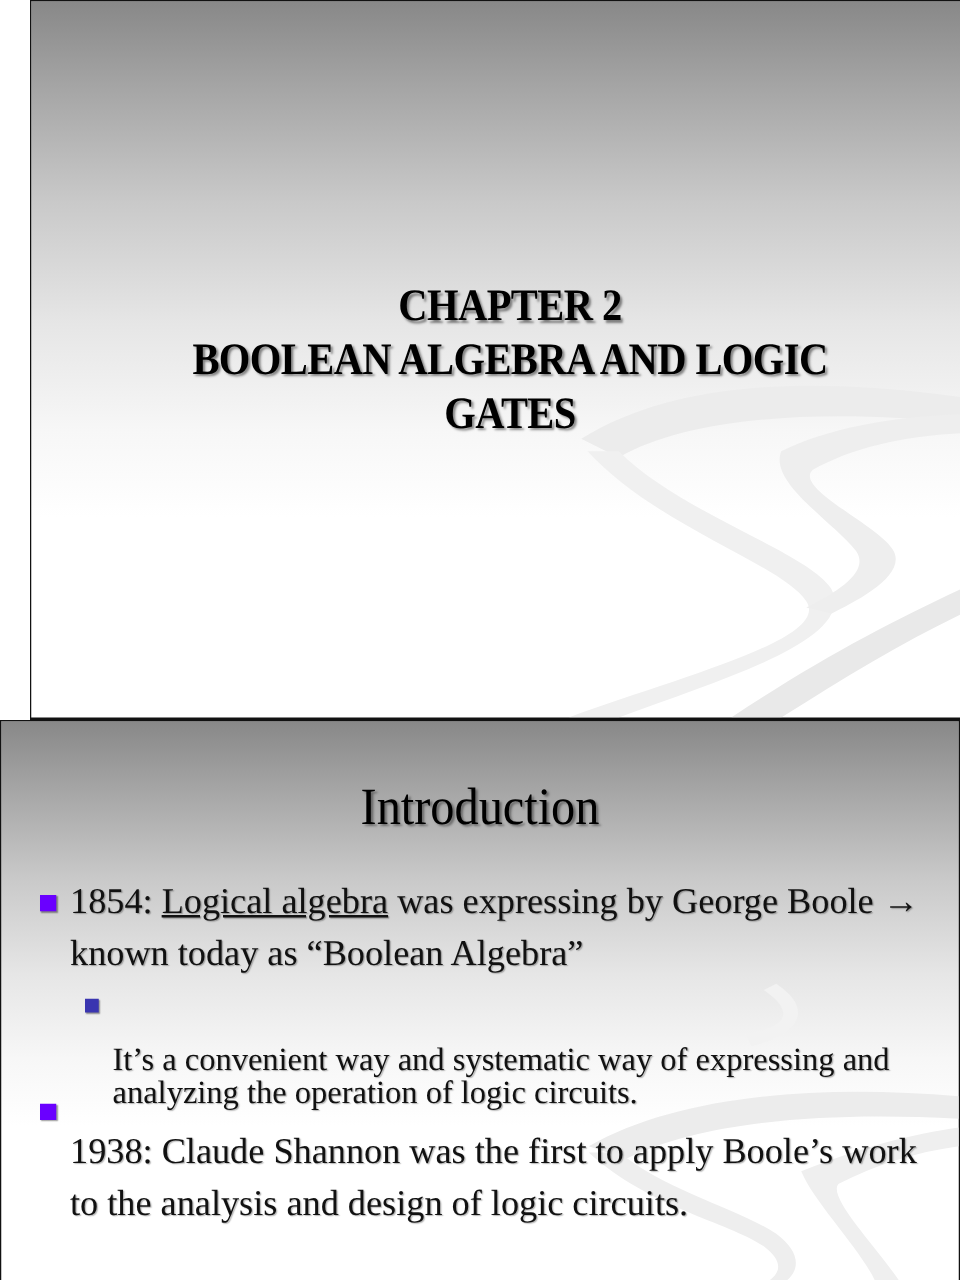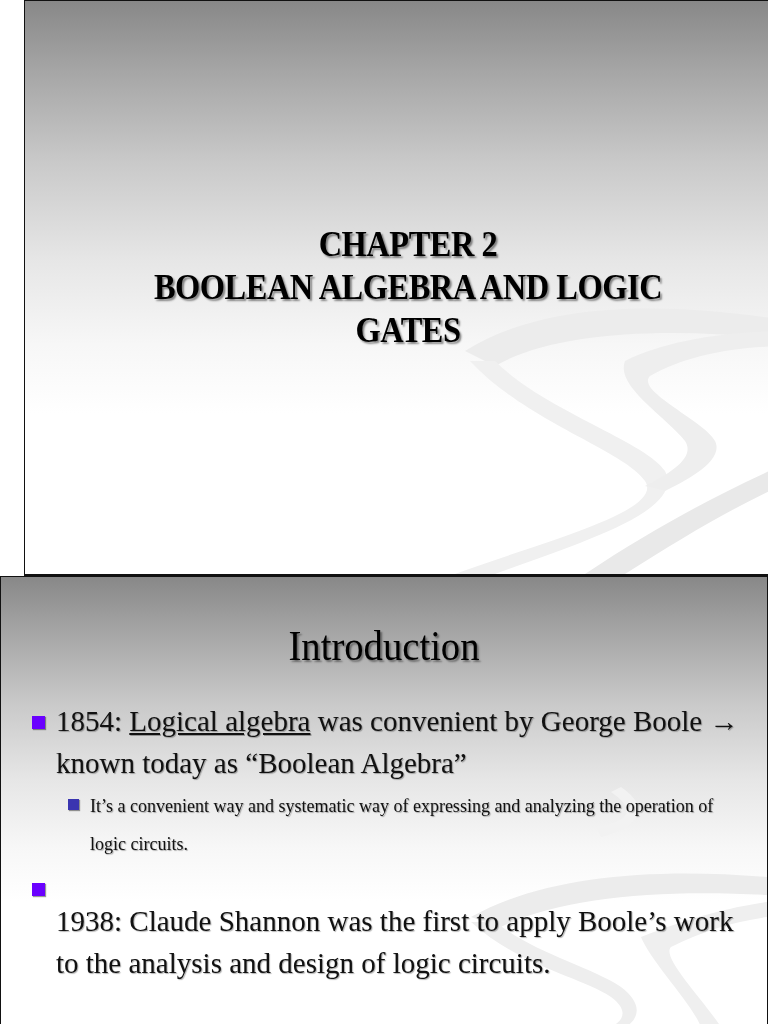--- a/index.html
+++ b/index.html
@@ -39,22 +39,23 @@
     transform: scaleX(0.92);
   }
   .bullets { position: absolute; left: 0; top: 0; width: 100%; }
   .b1 {
     position: absolute; left: 55px; width: 690px;
     font-size: 29px; line-height: 42px; color: #111;
     text-shadow: 1px 1px 1px rgba(0,0,0,0.3);
   }
   .b2 {
     position: absolute; left: 89px; width: 660px;
-    font-size: 18px; line-height: 38px; color: #111;
+    font-size: 26px; line-height: 26px; color: #111;
     text-shadow: 1px 1px 1px rgba(0,0,0,0.3);
+    margin-top: 48px;
   }
   .mk1 {
     position: absolute; left: 31px; width: 13px; height: 13px;
     background: #6a00ff; box-shadow: 1px 1px 1px rgba(0,0,0,0.4);
   }
   .mk2 {
     position: absolute; left: 67px; width: 11px; height: 11px;
     background: #3a35b0; box-shadow: 1px 1px 1px rgba(0,0,0,0.4);
   }
   b { font-weight: normal; }
@@ -85,21 +86,21 @@
     <path d="M620,210 C650,230 640,250 600,260 L595,250 C630,245 635,232 610,215 Z" fill="#f2f2f2"></path>
   </svg>
 
   <div class="title2">Introduction</div>
 
   <div class="bullets">
     <span class="mk1" style="top:139px;"></span>
     <div class="b1" style="top:123px;">
       <span>1854:</span>
       <u>Logical algebra</u>
-      <span>was convenient by</span>
+      <span>was expressing by</span>
       <b>George Boole</b>
       <b>→</b>
       <span>known today as “Boolean Algebra”</span>
     </div>
 
     <span class="mk2" style="top:222px;"></span>
     <div class="b2" style="top:210px; left:89px;">
       <span>It’s a convenient way and systematic way of expressing and analyzing the operation of logic circuits.</span>
     </div>
 

